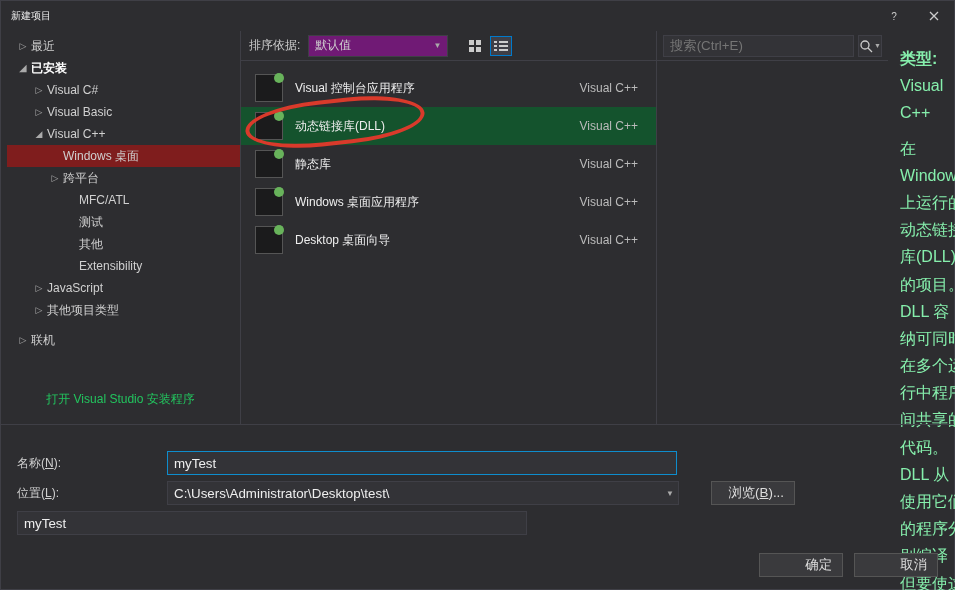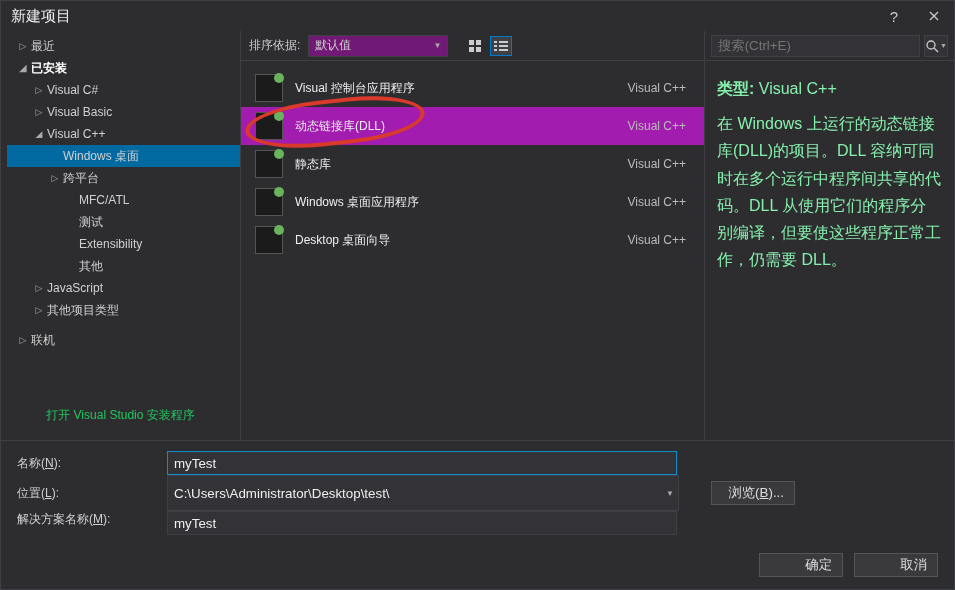--- a/index.html
+++ b/index.html
@@ -1,71 +1,71 @@
 <!DOCTYPE html>
 <html><head>
 <meta charset="utf-8">
 <style>
   html,body{margin:0;padding:0;background:#2d2d30;font-family:"Microsoft YaHei","Segoe UI",sans-serif;font-size:12px;color:#d0d0d0}
   *{box-sizing:border-box}
   .dialog{width:955px;height:590px;background:#2d2d30;border:1px solid #3f3f46;display:flex;flex-direction:column;position:relative}
   
-  .titlebar{height:30px;background:#2d2d30;display:flex;align-items:center;padding:0 0 0 10px;font-size:15px;color:#eee}
+  .titlebar{height:30px;background:#2d2d30;display:flex;align-items:center;padding:0 0 0 10px;font-size:10px;color:#eee}
   .titlebar .ttl{flex:1}
   .titlebar .tb-btn{width:40px;height:30px;display:flex;align-items:center;justify-content:center;color:#ccc;cursor:pointer}
   
   .content{flex:1;display:flex;min-height:0}
   
   .sidebar{width:240px;border-right:1px solid #3f3f46;display:flex;flex-direction:column;padding-top:4px;overflow:hidden}
   .tree{flex:1;overflow:auto;padding-left:6px}
   .tree-item{display:flex;align-items:center;height:22px;cursor:default;color:#d0d0d0}
   .tree-item .arrow{width:12px;display:inline-flex;justify-content:center;font-size:9px;color:#aaa}
   .tree-item .lbl{padding-left:2px}
-  .tree-item.selected{background:#0369a1}
+  .tree-item.selected{background:#7f1d1d}
   .tree-item.bold{font-weight:600;color:#fff}
   .depth1{padding-left:10px}
   .depth2{padding-left:26px}
   .depth3{padding-left:42px}
   .depth4{padding-left:58px}
   .sidebar-foot{padding:10px 0 16px;text-align:center;font-size:12px}
   .link{color:#22c55e;cursor:pointer}
   
   .center{flex:1;display:flex;min-width:0}
   .center-main{flex:1;display:flex;flex-direction:column;min-width:0}
   .center-toolbar{height:30px;display:flex;align-items:center;padding:0 8px;gap:6px;border-bottom:1px solid #3f3f46}
   .center-toolbar .tl-lbl{color:#d0d0d0; margin-right:2px}
   .sort-combo{height:22px;background:#701a75;border:1px solid #3f3f46;color:#d0d0d0;display:flex;align-items:center;padding:0 6px;min-width:140px;justify-content:space-between;cursor:pointer}
   .sort-combo .dd{font-size:8px;color:#aaa}
   .view-btns{display:flex;margin-left:10px;gap:4px}
   .view-btn{width:22px;height:20px;border:1px solid transparent;display:flex;align-items:center;justify-content:center;cursor:pointer}
   .view-btn.active{border:1px solid #007acc;background:#3f3f46}
   .template-list{flex:1;overflow:auto;padding:8px 0;position:relative}
   .tpl-row{height:38px;display:flex;align-items:center;padding:0 14px;cursor:pointer;gap:12px}
-  .tpl-row.selected{background:#a21caf}
+  .tpl-row.selected{background:#14532d}
   .tpl-icon{width:28px;height:28px;background:#1b1b1c;border:1px solid #555;position:relative;flex-shrink:0}
   .tpl-icon::after{content:"";position:absolute;right:-2px;top:-2px;width:10px;height:10px;border-radius:50%;background:#68b35b}
   .tpl-name{flex:1;color:#eee}
   .tpl-lang{color:#bbb;font-size:12px;min-width:70px;text-align:right;margin-right:4px}
   .red-circle{position:absolute;left:4px;top:38px;width:180px;height:46px;border:4px solid #d93a2b;border-radius:50%/60%;pointer-events:none;transform:rotate(-6deg)}
   
-  .descpanel{width:250px;border-left:1px solid #3f3f46;display:flex;flex-direction:column}
+  .descpanel{width:298px;border-left:1px solid #3f3f46;display:flex;flex-direction:row}
   .search-row{height:30px;display:flex;align-items:center;padding:0 6px;gap:4px;border-bottom:1px solid #3f3f46}
   .search-input{flex:1;height:22px;background:#333337;border:1px solid #3f3f46;color:#bbb;padding:0 6px;outline:none}
   .search-btn{width:24px;height:22px;border:1px solid #3f3f46;background:#333337;display:flex;align-items:center;justify-content:center;cursor:pointer}
   .desc-body{padding:14px 12px;color:#86efac;line-height:1.7;font-size:16px}
   .desc-body .type-row{margin-bottom:8px}
   .desc-body .type-lbl{font-weight:600}
   
-  .bottom{border-top:1px solid #3f3f46;padding:10px 16px 8px;display:flex;flex-direction:column;}
+  .bottom{border-top:1px solid #3f3f46;padding:26px 16px 8px;display:flex;flex-direction:column;gap:6px}
   .form-row{display:flex;align-items:center;gap:10px}
   .form-lbl{width:140px;color:#d0d0d0}
   .txt{height:24px;background:#333337;border:1px solid #3f3f46;color:#eee;padding:0 6px;outline:none}
   .txt.focused{border:1px solid #0e8dcd}
   .name-input{width:510px}
-  .loc-combo{display:flex;align-items:center;height:36px;background:#333337;border:1px solid #3f3f46}
+  .loc-combo{display:flex;align-items:center;height:24px;background:#333337;border:1px solid #3f3f46}
   .loc-combo input{border:none;background:transparent;height:22px;color:#eee;padding:0 6px;outline:none;width:494px}
   .loc-combo .dd{width:16px;text-align:center;color:#aaa;font-size:8px;cursor:pointer}
   .btn{height:24px;min-width:84px;background:#3a3a3d;border:1px solid #555;color:#ddd;padding:0 10px;cursor:pointer;display:inline-flex;align-items:center;justify-content:flex-end}
   .btn.primary{background:#3a3a3d}
   .chk-row{display:flex;align-items:center;gap:6px;color:#d0d0d0}
   .chk{width:14px;height:14px;border:1px solid #888;display:inline-flex;align-items:center;justify-content:center;background:#2d2d30;cursor:pointer}
   .chk.checked::after{content:"✓";color:#eee;font-size:11px;line-height:1}
   .right-opts{display:flex;flex-direction:column;gap:6px;margin-left:20px}
   .btn-row{display:flex;justify-content:flex-end;gap:11px;padding:10px 16px 12px}
   .u{text-decoration:underline}
@@ -120,25 +120,25 @@
         <div class="tree-item depth4">
             <span class="arrow"></span>
             <span class="lbl">MFC/ATL</span>
           </div>
         <div class="tree-item depth4">
             <span class="arrow"></span>
             <span class="lbl">测试</span>
           </div>
         <div class="tree-item depth4">
             <span class="arrow"></span>
+            <span class="lbl">其他</span>
+          </div>
+        <div class="tree-item depth4">
+            <span class="arrow"></span>
             <span class="lbl">Extensibility</span>
-          </div>
-        <div class="tree-item depth4">
-            <span class="arrow"></span>
-            <span class="lbl">其他</span>
           </div>
         <div class="tree-item depth2">
             <span class="arrow">▷</span>
             <span class="lbl">JavaScript</span>
           </div>
         <div class="tree-item depth2">
             <span class="arrow">▷</span>
             <span class="lbl">其他项目类型</span>
           </div>
         <div style="height:8px"></div>
@@ -243,21 +243,20 @@
       <div class="loc-combo">
         <input value="C:\Users\Administrator\Desktop\test\" style="">
         <span class="dd">▼</span>
       </div>
       <div style="width:12px"></div>
       <button class="btn">
           <span>浏览(<span class="u">B</span>)...</span>
         </button>
     </div>
     <div class="form-row" style="align-items:flex-start">
-      <div class="form-lbl"><span>解决方案名称(<span class="u">M</span>):</span></div>
       <input class="txt name-input" value="myTest" style="">
     </div>
   </div>
 
   <div class="btn-row">
     <button class="btn primary">确定</button>
     <button class="btn">取消</button>
   </div>
 </div>
 

